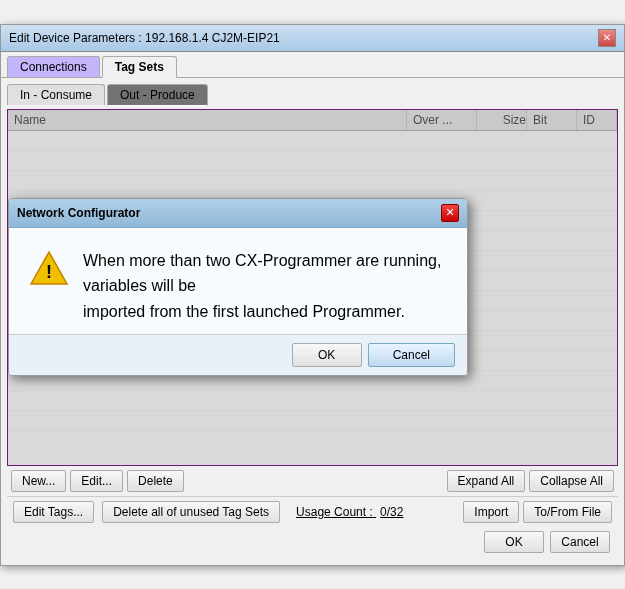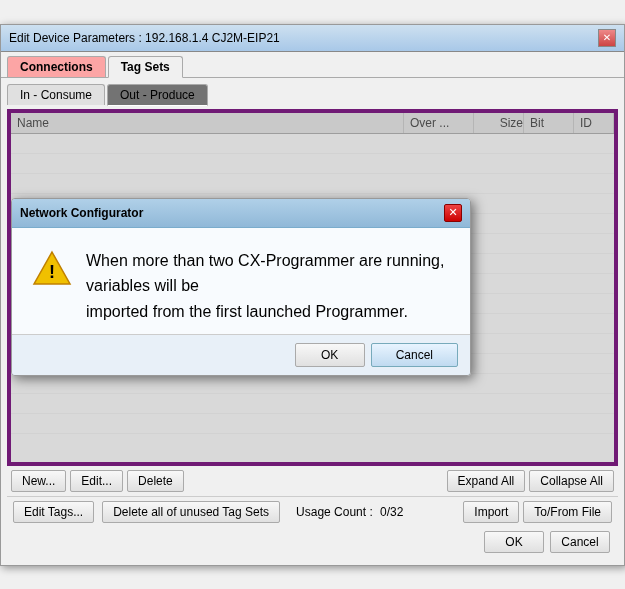--- a/index.html
+++ b/index.html
@@ -63,25 +63,24 @@
       background: #f0f0f0;
       padding: 4px 6px 0;
       gap: 2px;
       border-bottom: 1px solid #aaa;
     }
 
     .tab {
       padding: 3px 12px;
       border: 1px solid #aaa;
       border-bottom: none;
-      background: #fca5a5;
+      background: #c4b5fd;
       cursor: pointer;
       font-size: 12px;
       border-radius: 3px 3px 0 0;
-      font-weight: bold;
     }
 
     .tab.active {
       background: #f0f0f0;
       font-weight: bold;
       border-bottom: 1px solid #f0f0f0;
       margin-bottom: -1px;
       z-index: 1;
     }
 
@@ -107,21 +106,21 @@
     }
 
     .sub-tab.active {
       background: #737373;
       border-bottom: 1px solid #fff;
       margin-bottom: -1px;
       z-index: 1;
     }
 
     .table-area {
-      border: 4px solid #701a75;
+      border: 1px solid #701a75;
       background: #fff;
       height: 357px;
       position: relative;
       overflow: hidden;
     }
 
     .table-header {
       display: flex;
       background: #e8e8e8;
       border-bottom: 1px solid #aaa;
@@ -176,20 +175,21 @@
       display: flex;
       gap: 8px;
       padding: 4px 6px;
       align-items: center;
       border-top: 1px solid #ccc;
     }
 
     .usage-label {
       margin-left: 8px;
       font-size: 12px;
+      text-decoration: underline;
     }
 
     .bottom-right {
       margin-left: auto;
       display: flex;
       gap: 4px;
     }
 
     .final-bar {
       display: flex;

